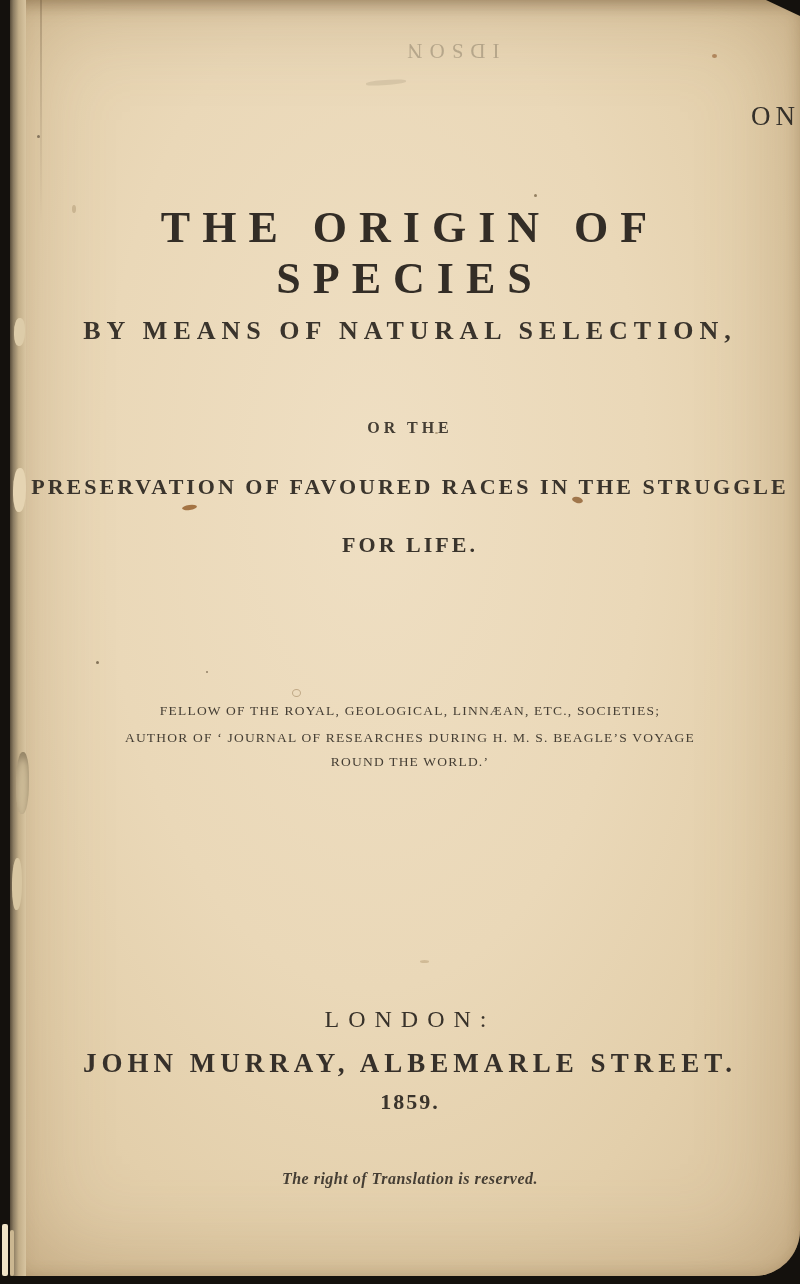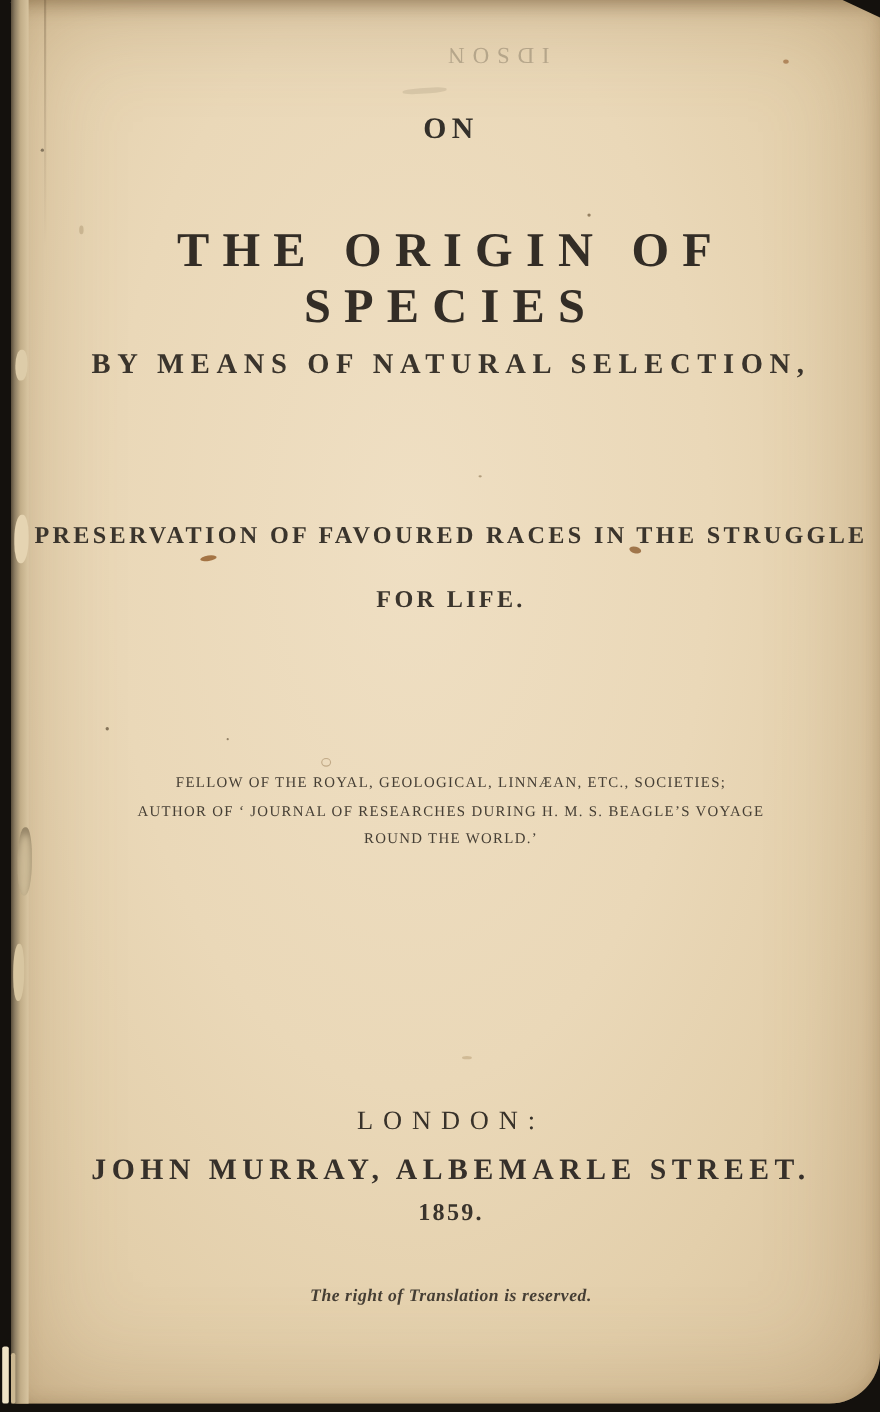--- a/index.html
+++ b/index.html
@@ -53,21 +53,21 @@
     color:#3a342c;
     -webkit-font-smoothing:antialiased;
   }
   .faint-stamp{
     top:38px;
     transform:rotate(180deg) translateX(-40px);
     font-size:21px;letter-spacing:7px;
     color:rgba(105,95,75,0.38);
     filter:blur(0.4px);
   }
-  .half-title{top:101px;font-size:27px;font-weight:bold;letter-spacing:5px;color:#34302a;}
+  .half-title{top:101px;font-size:27px;font-weight:normal;letter-spacing:5px;color:#34302a;text-align:right;}
   .main-title{top:202px;font-size:44px;font-weight:bold;letter-spacing:12px;color:#332d26;}
   .subtitle{top:316px;font-size:26px;font-weight:bold;letter-spacing:6px;color:#3a342c;}
   .or-the{top:419px;font-size:16px;font-weight:bold;letter-spacing:4px;color:#453e34;}
   .sub2{font-size:22px;font-weight:bold;letter-spacing:3px;color:#3a342c;}
   .sub2-l1{top:474px;}
   .sub2-l2{top:487px;margin-top:45px;}
   .byline{top:656px;font-size:26px;font-weight:bold;letter-spacing:2px;color:#38322a;}
   .byline .by{font-variant:small-caps;letter-spacing:1px;}
   .cred{font-size:13.5px;font-weight:normal;letter-spacing:1.2px;color:#453e34;}
   .cred-l1{top:703px;}
@@ -103,20 +103,21 @@
   <div class="chip chip3"></div>
   <div class="chip chip4"></div>
   <div class="crease"></div>
 
   <div class="txt faint-stamp">IDSON</div>
   <div class="spot fx12"></div>
 
   <div class="txt half-title">ON</div>
   <div class="txt main-title">THE ORIGIN OF SPECIES</div>
   <div class="txt subtitle">BY MEANS OF NATURAL SELECTION,</div>
+  <div class="txt or-the">OR THE</div>
   <div class="txt sub2 sub2-l1">PRESERVATION OF FAVOURED RACES IN THE STRUGGLE</div>
   <div class="txt sub2 sub2-l2">FOR LIFE.</div>
 
   <div class="txt cred cred-l1">FELLOW OF THE ROYAL, GEOLOGICAL, LINNÆAN, ETC., SOCIETIES;</div>
   <div class="txt cred cred-l2">AUTHOR OF ‘ JOURNAL OF RESEARCHES DURING H. M. S. BEAGLE’S VOYAGE</div>
   <div class="txt cred cred-l3">ROUND THE WORLD.’</div>
 
   <div class="txt imprint-city">LONDON:</div>
   <div class="txt imprint-pub">JOHN MURRAY, ALBEMARLE STREET.</div>
   <div class="txt imprint-year">1859.</div>

